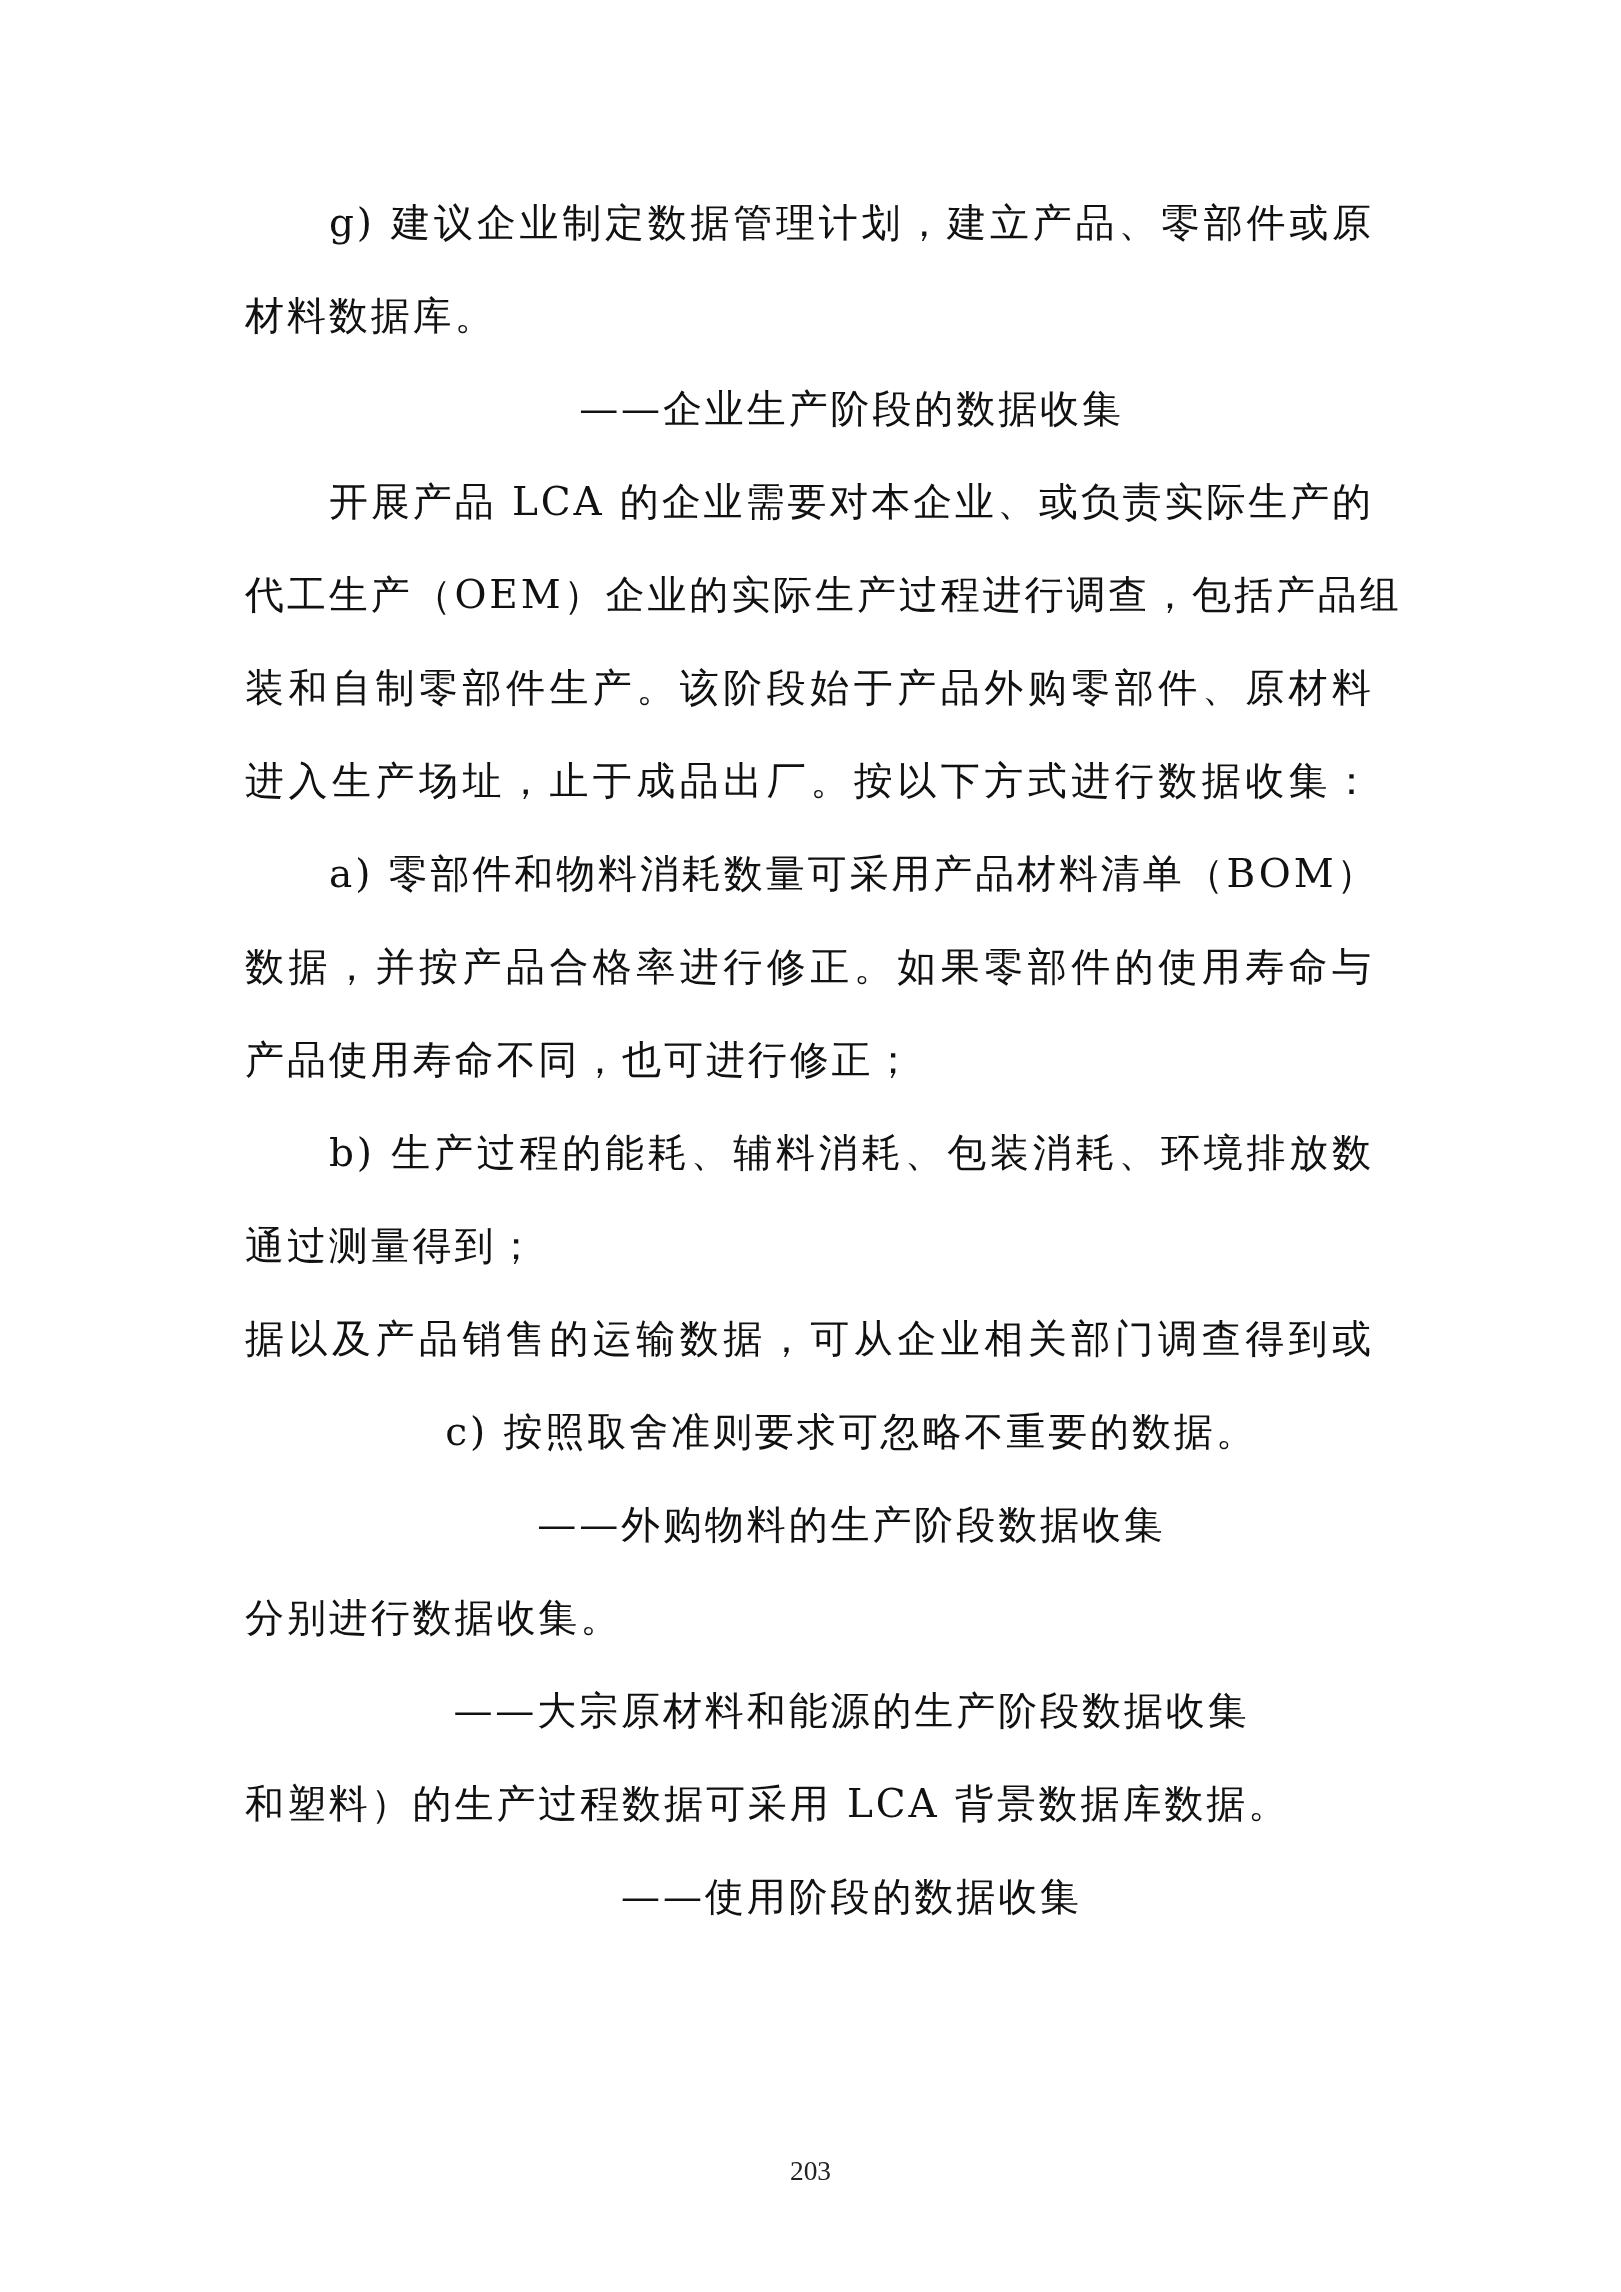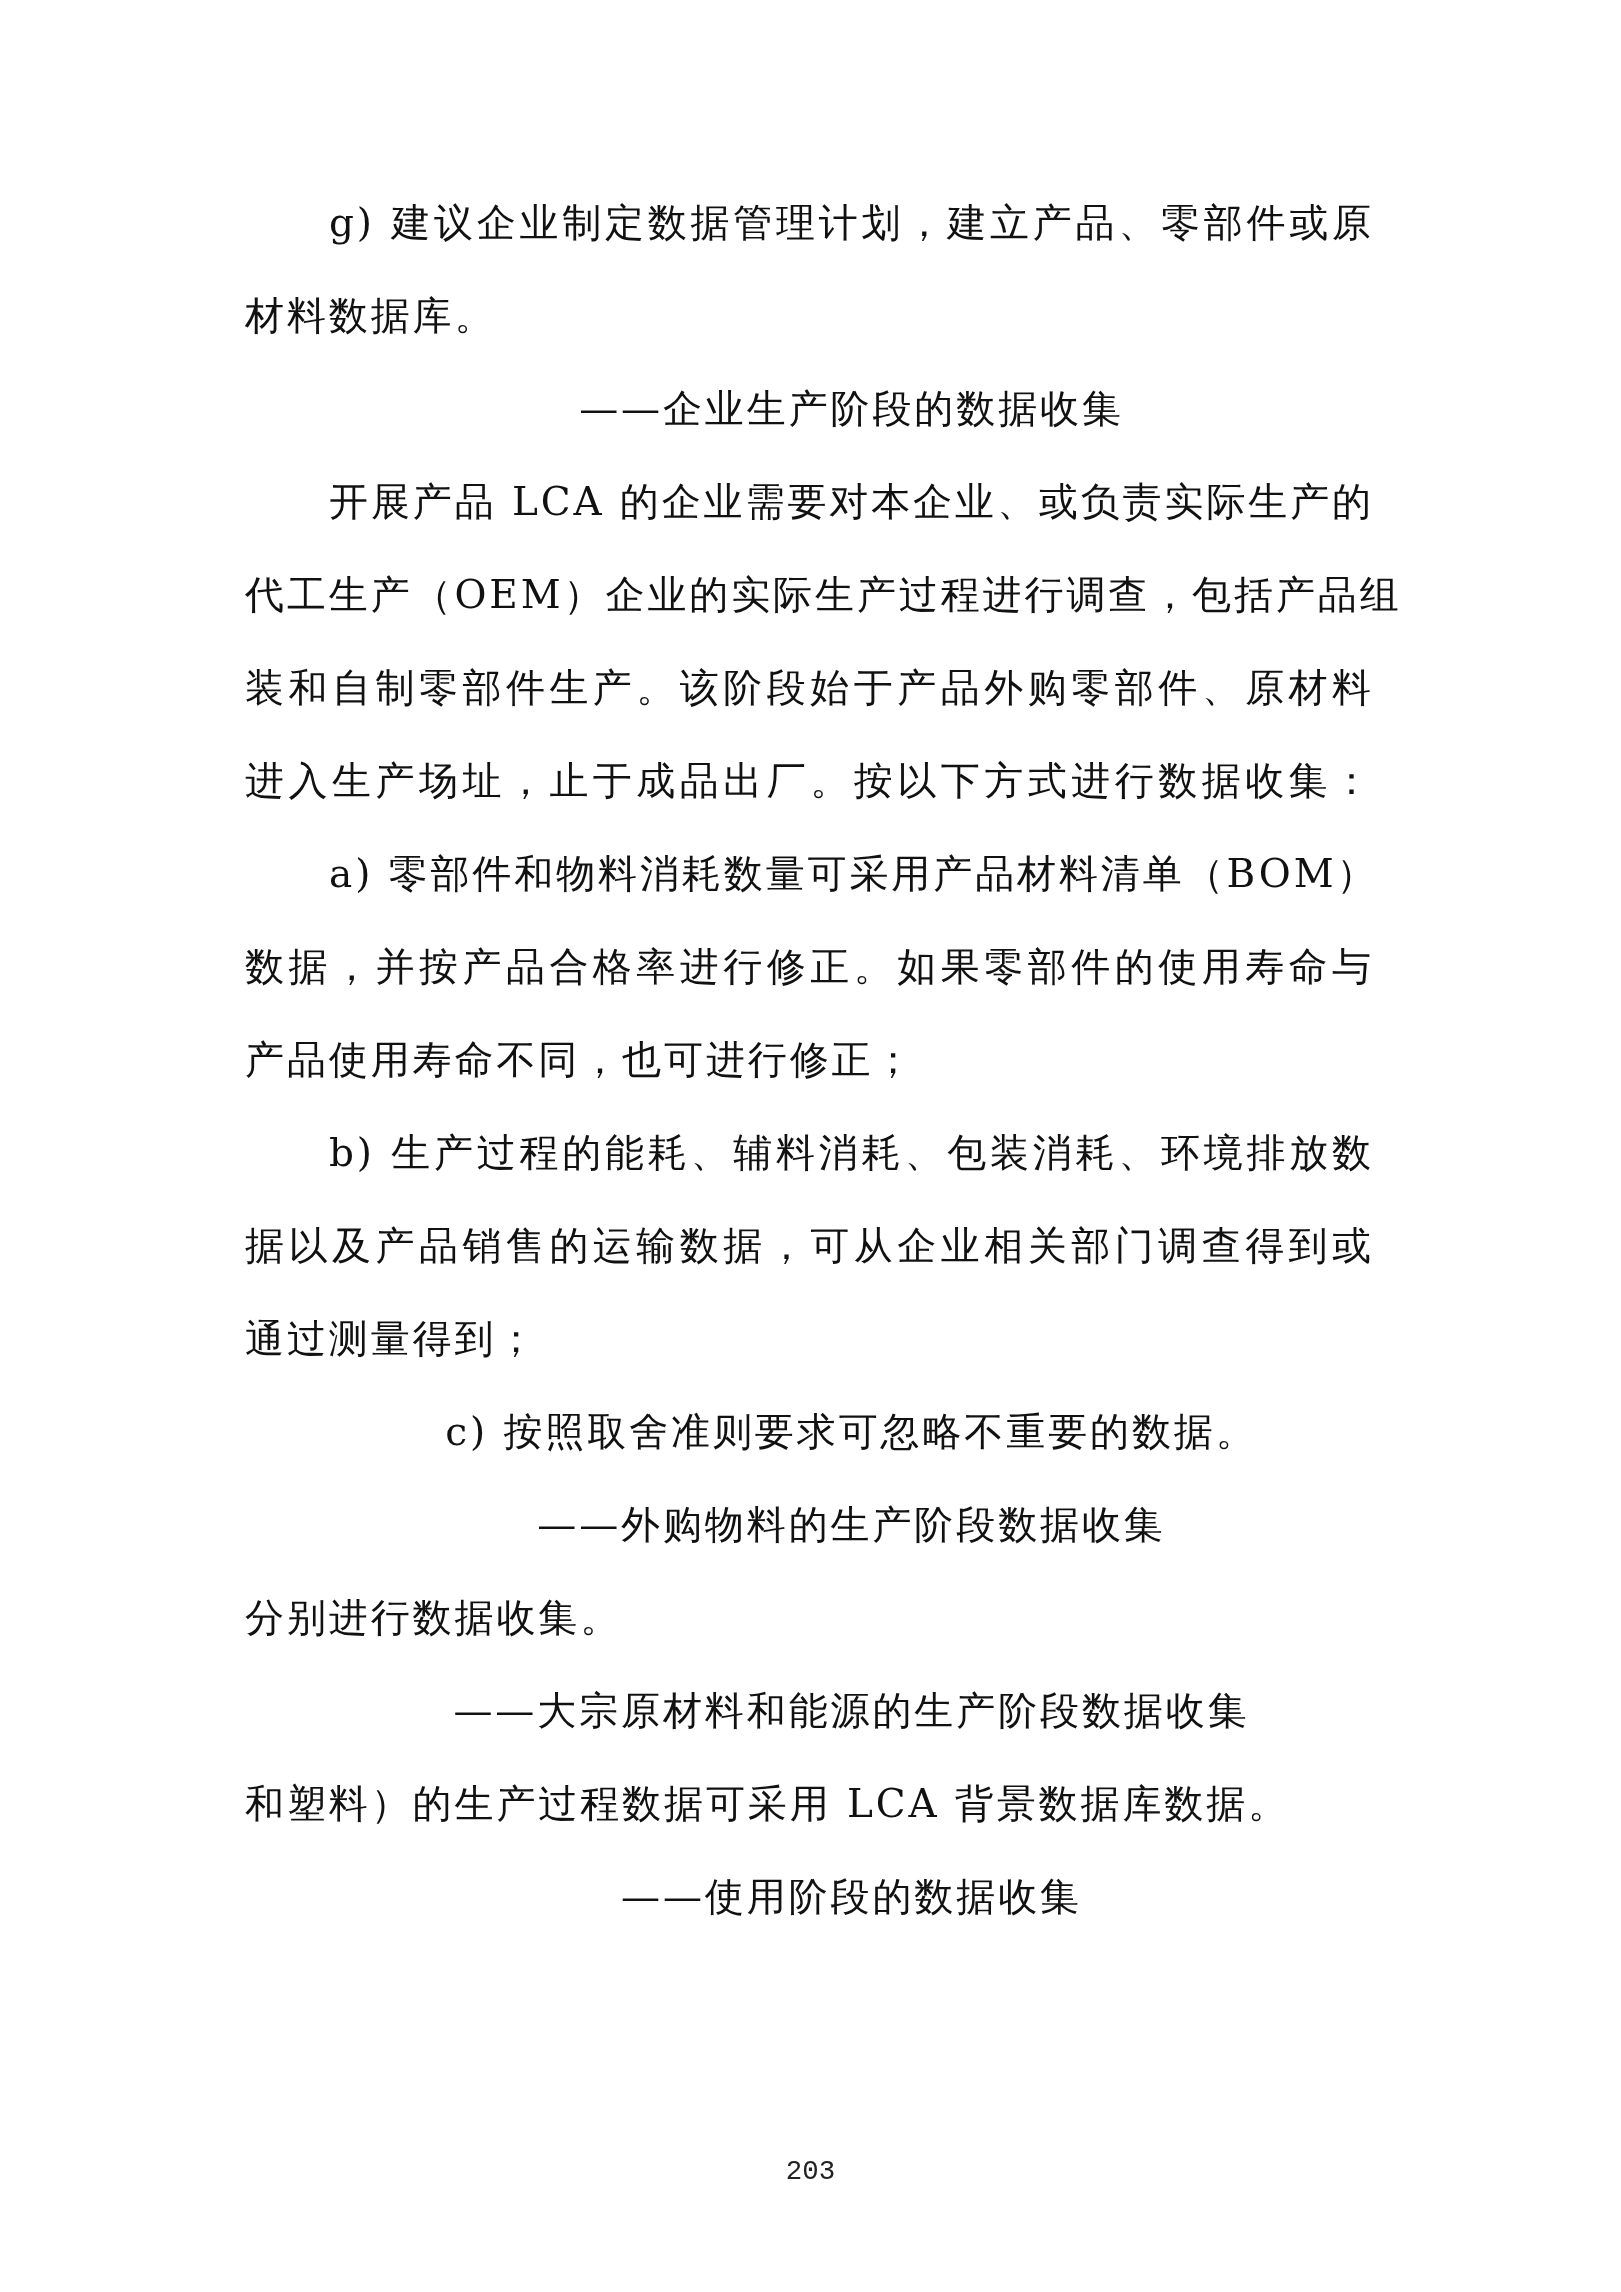--- a/index.html
+++ b/index.html
@@ -36,42 +36,42 @@
   .indent {
     padding-left: 84px;
     text-align: center;
   }
   .page-number {
     position: absolute;
     left: 0;
     width: 1621px;
     top: 2156px;
     text-align: center;
-    font-family: Liberation Mono, monospace;
+    font-family: Liberation Serif, serif;
     font-size: 27.4px;
     color: #222222;
   }
 </style>
 </head>
 <body>
 
 <div class="page-body">
   <div class="line indent justify">g) 建议企业制定数据管理计划，建立产品、零部件或原</div>
   <div class="line">材料数据库。</div>
   <div class="line indent">——企业生产阶段的数据收集</div>
   <div class="line indent justify">开展产品 LCA 的企业需要对本企业、或负责实际生产的</div>
   <div class="line justify">代工生产（OEM）企业的实际生产过程进行调查，包括产品组</div>
   <div class="line justify">装和自制零部件生产。该阶段始于产品外购零部件、原材料</div>
   <div class="line justify">进入生产场址，止于成品出厂。按以下方式进行数据收集：</div>
   <div class="line indent justify">a) 零部件和物料消耗数量可采用产品材料清单（BOM）</div>
   <div class="line justify">数据，并按产品合格率进行修正。如果零部件的使用寿命与</div>
   <div class="line">产品使用寿命不同，也可进行修正；</div>
   <div class="line indent justify">b) 生产过程的能耗、辅料消耗、包装消耗、环境排放数</div>
+  <div class="line">通过测量得到；</div>
   <div class="line justify">据以及产品销售的运输数据，可从企业相关部门调查得到或</div>
-  <div class="line">通过测量得到；</div>
   <div class="line indent">c) 按照取舍准则要求可忽略不重要的数据。</div>
   <div class="line indent">——外购物料的生产阶段数据收集</div>
   <div class="line">分别进行数据收集。</div>
   <div class="line indent">——大宗原材料和能源的生产阶段数据收集</div>
   <div class="line">和塑料）的生产过程数据可采用 LCA 背景数据库数据。</div>
   <div class="line indent">——使用阶段的数据收集</div>
 </div>
 
 <div class="page-number">203</div>
 

